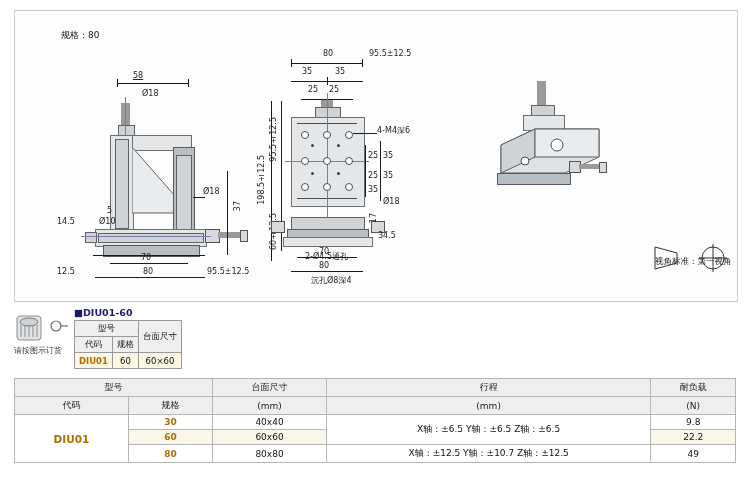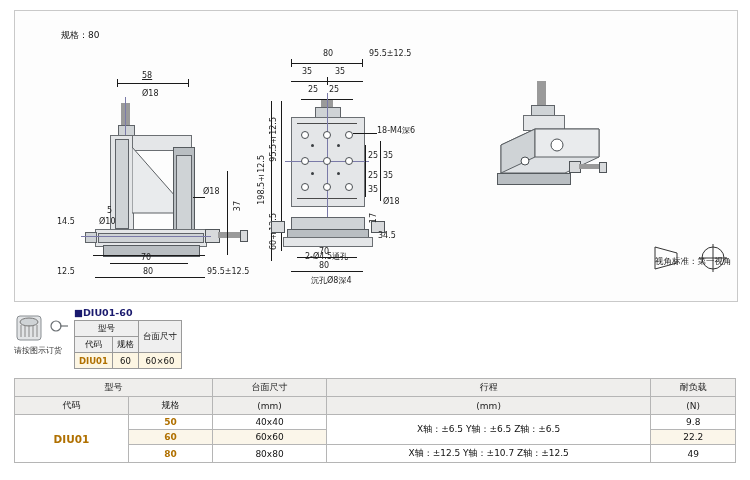--- a/index.html
+++ b/index.html
@@ -58,21 +58,21 @@
 <body>
 
 <div class="abs" id="drawing-panel">
 
   <div class="abs" style="left:46px;top:18px;">
     <span>规格：</span><span class="val">80</span>
   </div>
 
   <div class="abs" style="left:40px;top:40px;width:215px;height:230px;">
 
-    <div class="abs dim" style="left:87px;top:20px;text-decoration:underline;">58</div>
+    <div class="abs dim" style="left:78px;top:20px;text-decoration:underline;">58</div>
     <div class="abs ln" style="left:62px;top:32px;width:72px;height:1px;"></div>
     <div class="abs ln" style="left:62px;top:28px;width:1px;height:8px;"></div>
     <div class="abs ln" style="left:133px;top:28px;width:1px;height:8px;"></div>
 
     <div class="abs dim" style="left:87px;top:38px;">Ø18</div>
 
     <div class="abs gray" style="left:66px;top:52px;width:9px;height:22px;"></div>
     <div class="abs body-md" style="left:63px;top:74px;width:15px;height:10px;"></div>
     <div class="abs ctr" style="left:70px;top:46px;width:1px;height:50px;"></div>
 
@@ -156,21 +156,21 @@
     <div class="abs hole" style="left:80px;top:112px;width:6px;height:6px;"></div>
     <div class="abs hole" style="left:36px;top:138px;width:6px;height:6px;"></div>
     <div class="abs hole" style="left:58px;top:138px;width:6px;height:6px;"></div>
     <div class="abs hole" style="left:80px;top:138px;width:6px;height:6px;"></div>
     <div class="abs dot" style="left:46px;top:99px;width:3px;height:3px;"></div>
     <div class="abs dot" style="left:72px;top:99px;width:3px;height:3px;"></div>
     <div class="abs dot" style="left:46px;top:127px;width:3px;height:3px;"></div>
     <div class="abs dot" style="left:72px;top:127px;width:3px;height:3px;"></div>
 
     <div class="abs ln" style="left:88px;top:88px;width:24px;height:1px;"></div>
-    <div class="abs dim" style="left:112px;top:80px;">18-M4深6</div>
+    <div class="abs dim" style="left:112px;top:80px;">4-M4深6</div>
 
     <div class="abs dimv" style="left:4px;top:72px;">95.5±12.5</div>
     <div class="abs dimv" style="left:-8px;top:110px;">198.5±12.5</div>
     <div class="abs dimv" style="left:4px;top:168px;">60±12.5</div>
     <div class="abs ln" style="left:16px;top:56px;width:1px;height:150px;"></div>
     <div class="abs ln" style="left:6px;top:56px;width:1px;height:160px;"></div>
 
     <div class="abs dim" style="left:103px;top:106px;">25</div>
     <div class="abs dim" style="left:118px;top:106px;">35</div>
     <div class="abs dim" style="left:103px;top:126px;">25</div>
@@ -277,21 +277,21 @@
       <th style="width:110px;">代码</th>
       <th style="width:80px;">规格</th>
       <th>(mm)</th>
       <th>(mm)</th>
       <th>(N)</th>
     </tr>
   </thead>
   <tbody>
     <tr>
       <td class="brandcell" rowspan="3">DIU01</td>
-      <td class="szcell">50</td>
+      <td class="szcell">30</td>
       <td>40x40</td>
       <td rowspan="2">X轴：±6.5    Y轴：±6.5    Z轴：±6.5</td>
       <td>9.8</td>
     </tr>
     <tr class="rowhl">
       <td class="szcell">60</td>
       <td>60x60</td>
       <td>22.2</td>
     </tr>
     <tr>

